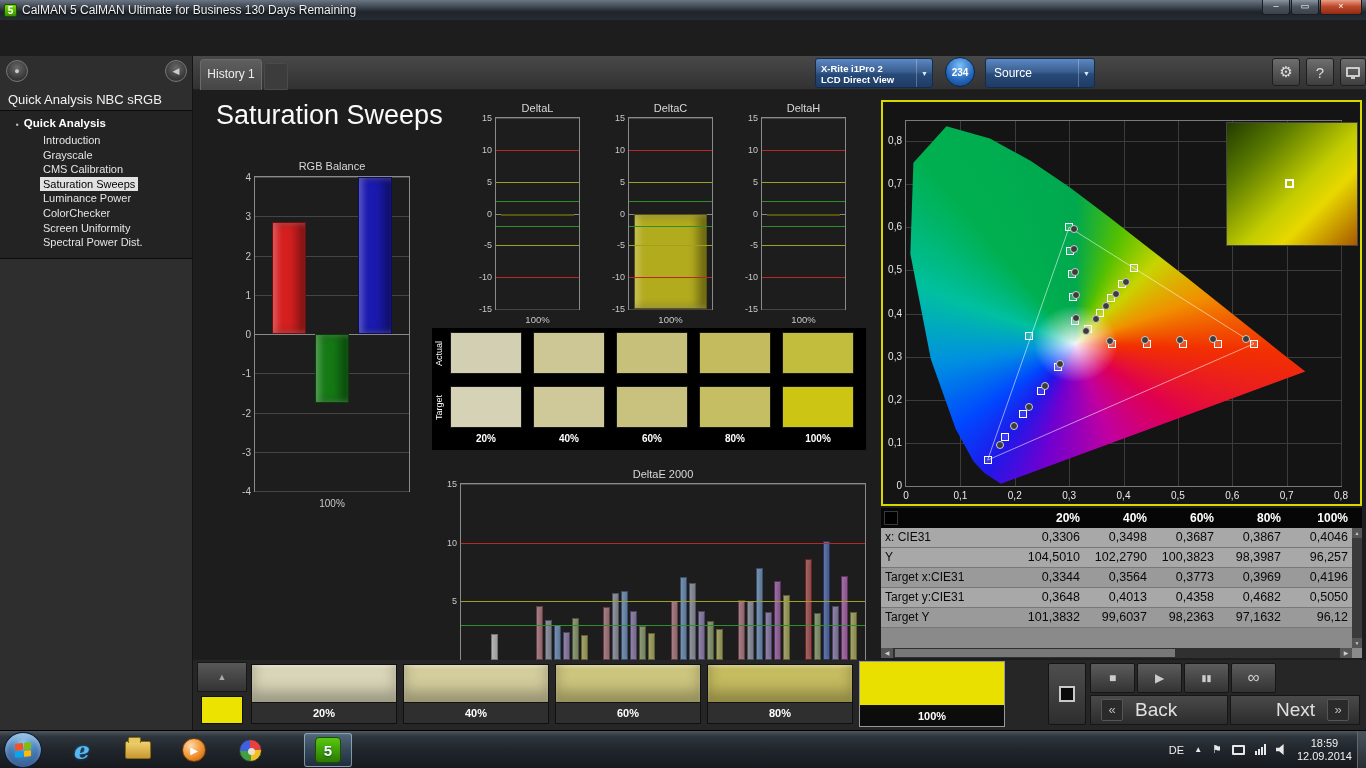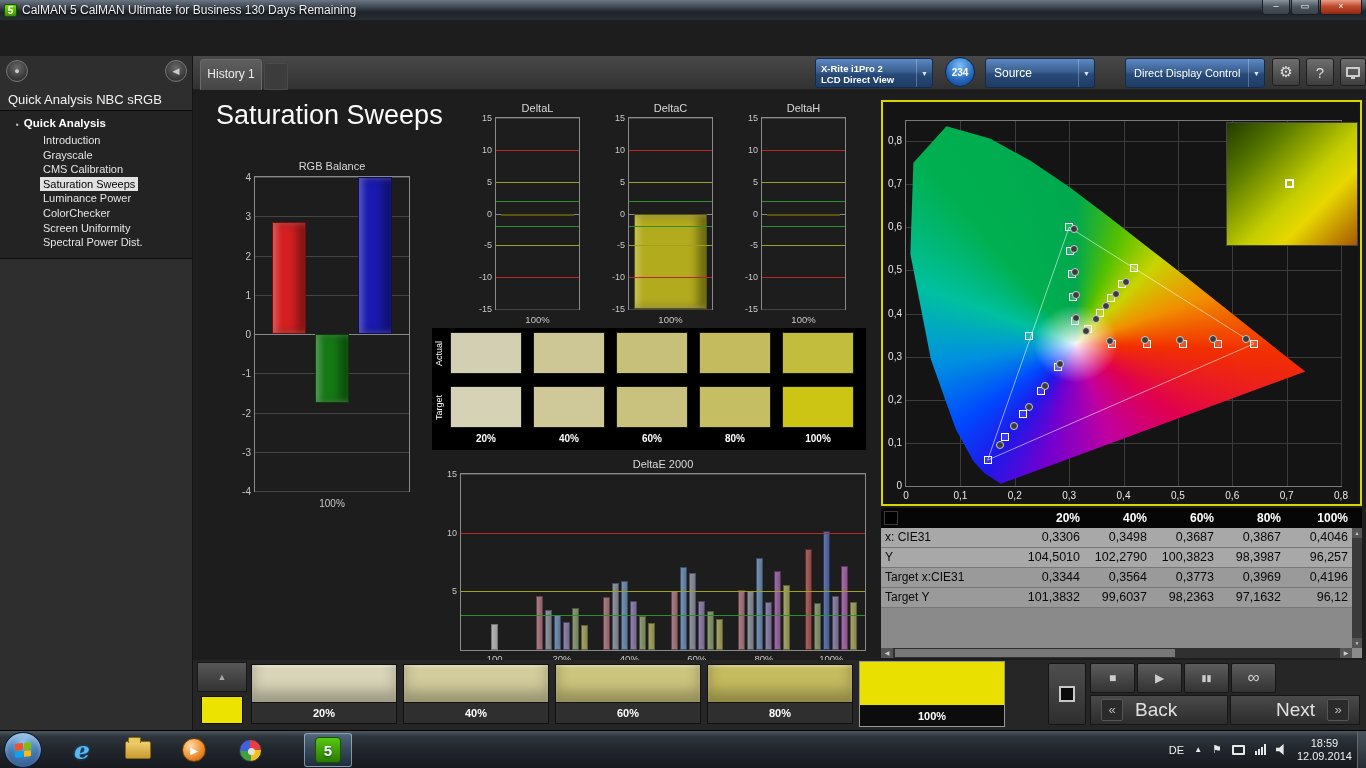--- a/index.html
+++ b/index.html
@@ -99,21 +99,21 @@
   .rot-label { position:absolute; left:2px; width:12px; writing-mode:vertical-rl; transform:rotate(180deg);
     text-align:center; font-size:9px; color:#fff; }
   .swatch { position:absolute; width:72px; height:42px; border:1px solid #1a1a1a; }
   .swatch-col-label { position:absolute; width:84px; text-align:center; top:105px; font-size:10px; font-weight:bold; color:#fff; }
 
   #current-reading { position:absolute; left:210px; top:508px; color:#f0f0f0; }
   .cr-title { font-size:21px; margin-bottom:16px; }
   .cr-line { font-size:15.5px; margin-bottom:11px; color:#ececec; }
   .cr-line .cr-label { margin-right:6px; }
 
-  #delta-e-chart { left:432px; top:458px; width:440px; height:212px; }
+  #delta-e-chart { left:432px; top:468px; width:440px; height:212px; }
   #delta-e-chart .chart-title { left:28px; width:406px; }
   #delta-e-chart .plot { left:28px; top:15px; width:406px; height:178px; }
 
   
   #cie-panel { position:absolute; left:881px; top:100px; width:481px; height:406px; background:#141414;
     border:2px solid #d8d800; }
   .cie-title { position:absolute; left:0; right:0; top:2px; text-align:center; font-size:11px; color:#e0e0e0; }
   #cie-plot { position:absolute; left:22px; top:18px; width:437px; height:367px; border:1px solid #7a7a7a; }
   .cie-xlabel { position:absolute; width:30px; text-align:center; font-size:10px; color:#e8e8e8; }
   .cie-ylabel { position:absolute; left:-26px; width:22px; text-align:right; font-size:10px; color:#e8e8e8; }
@@ -244,24 +244,20 @@
     <div class="dd" style="left:622px; top:2px; width:118px;">
       <div class="dd-two">
         <div>X-Rite i1Pro 2</div>
         <div>LCD Direct View</div>
       </div>
       <div class="dd-arrow">▼</div>
     </div>
     <div class="badge">234</div>
     <div class="dd" style="left:792px; top:2px; width:110px;">
       <div class="dd-single">Source</div>
-      <div class="dd-arrow">▼</div>
-    </div>
-    <div class="dd" style="left:932px; top:2px; width:140px;">
-      <div class="dd-single dd-ddc">Direct Display Control</div>
       <div class="dd-arrow">▼</div>
     </div>
     <div class="sq-btn" style="left:1079px;">
         <span>⚙</span>
       </div>
     <div class="sq-btn" style="left:1113px;">
         <span>?</span>
       </div>
     <div class="sq-btn" style="left:1147px; width:26px;">
         <span class="mini-monitor"></span>
@@ -593,20 +589,28 @@
           <div class="tcell">96,257</div>
         </div>
         <div class="trow alt">
           <div class="tlabel">Target x:CIE31</div>
           <div class="tcell">0,3344</div>
           <div class="tcell">0,3564</div>
           <div class="tcell">0,3773</div>
           <div class="tcell">0,3969</div>
           <div class="tcell">0,4196</div>
         </div>
+        <div class="trow">
+          <div class="tlabel">Target y:CIE31</div>
+          <div class="tcell">0,3648</div>
+          <div class="tcell">0,4013</div>
+          <div class="tcell">0,4358</div>
+          <div class="tcell">0,4682</div>
+          <div class="tcell">0,5050</div>
+        </div>
         <div class="trow alt">
           <div class="tlabel">Target Y</div>
           <div class="tcell">101,3832</div>
           <div class="tcell">99,6037</div>
           <div class="tcell">98,2363</div>
           <div class="tcell">97,1632</div>
           <div class="tcell">96,12</div>
         </div>
       </div>
     <div class="dt-vscroll">

